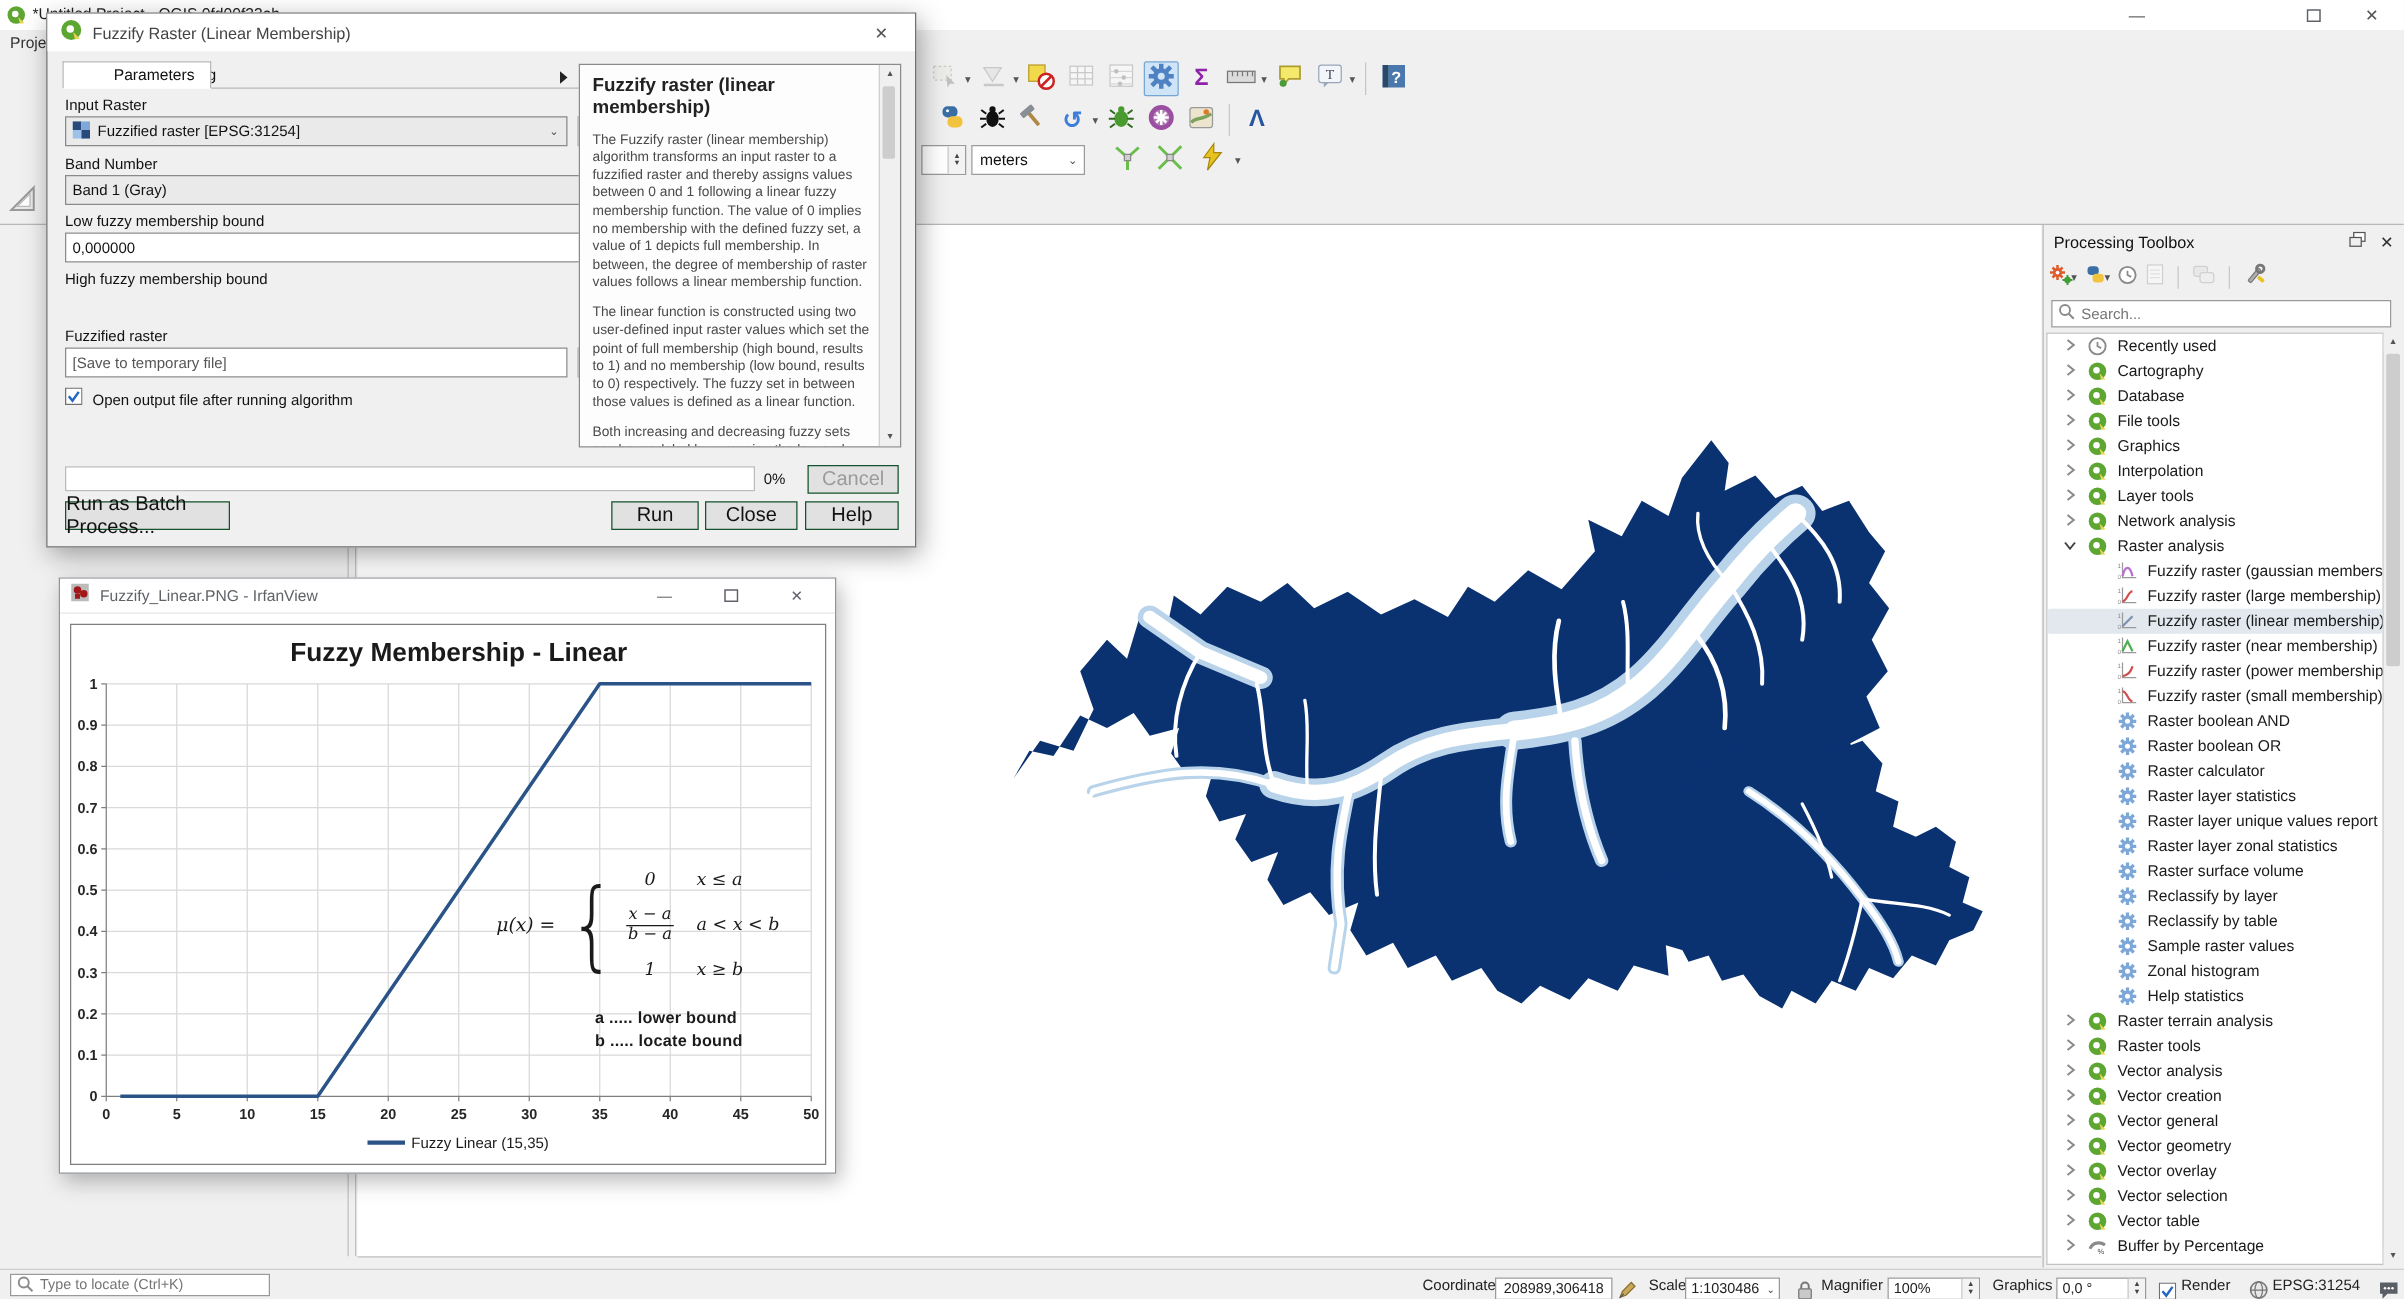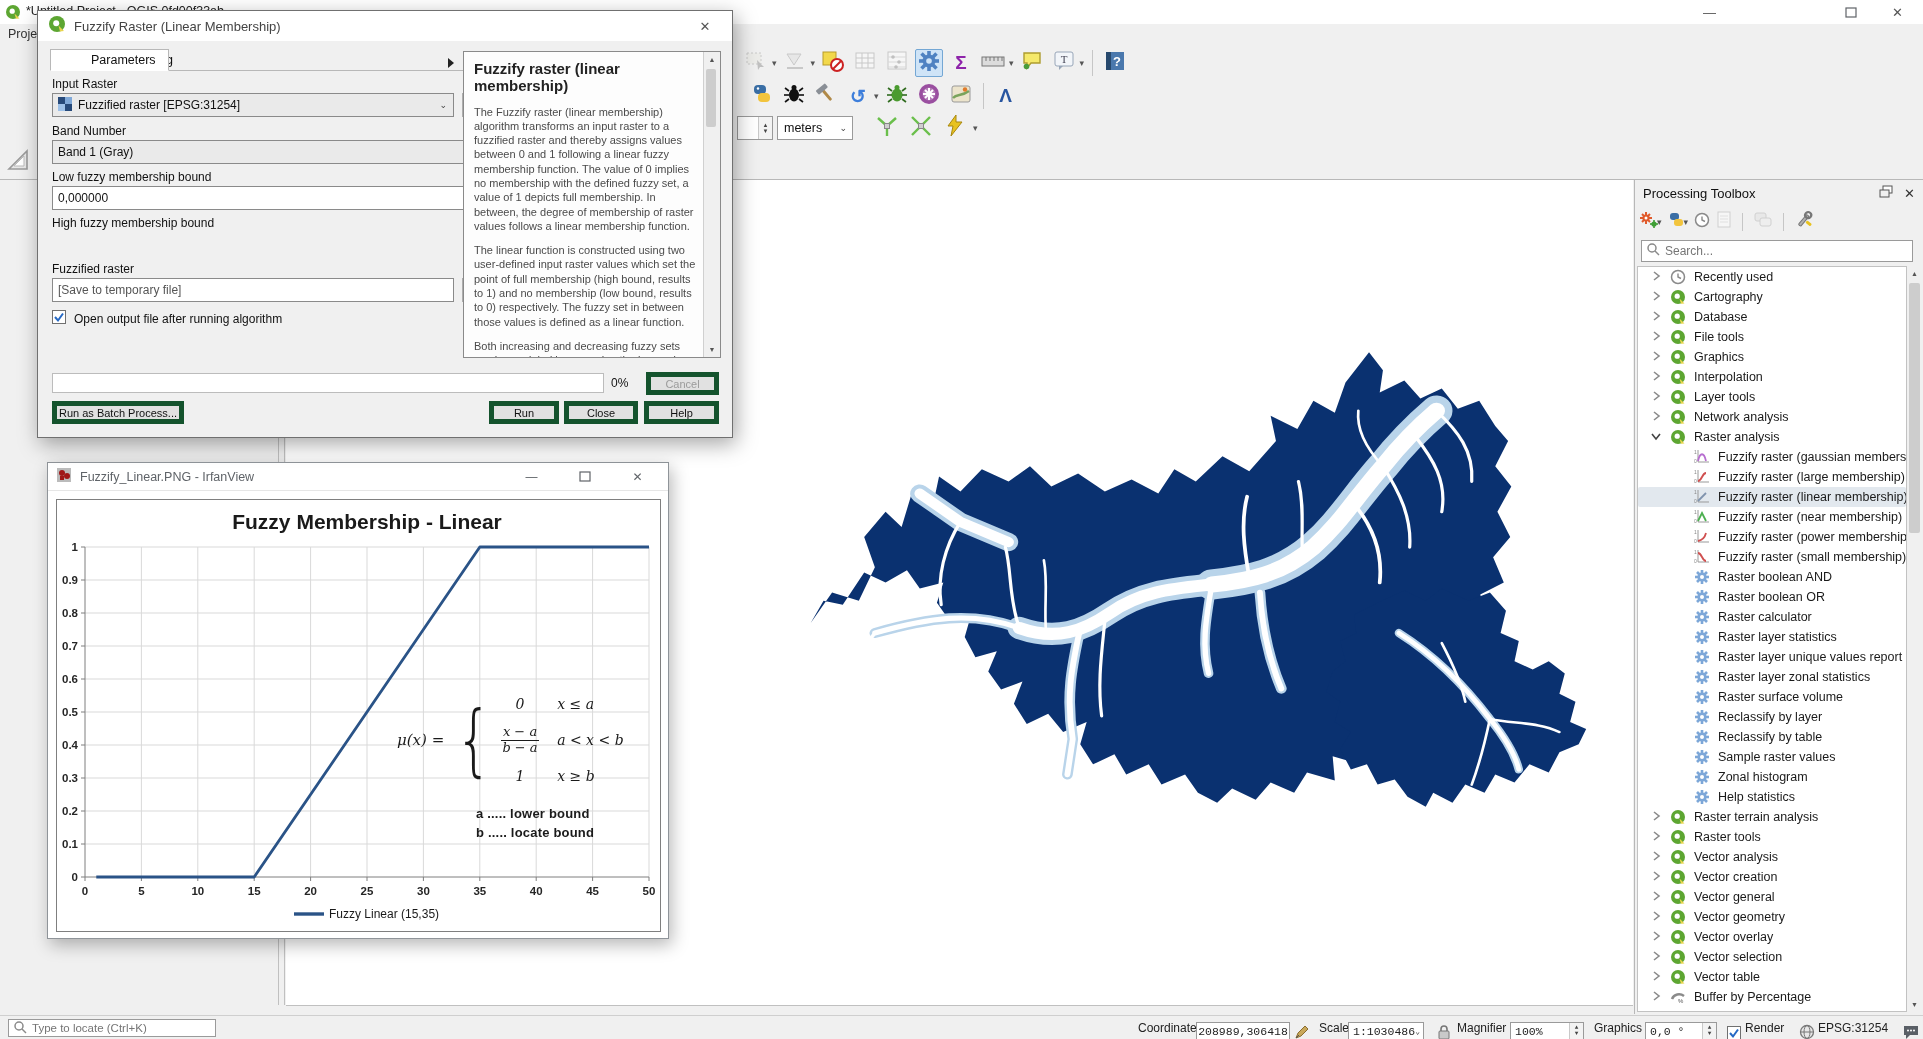--- a/index.html
+++ b/index.html
@@ -76,21 +76,21 @@
 
   
   #statusbar { left:0; top:1015px; width:1923px; height:24px; background:#f0f0f0;
     border-top:1px solid #cfcfcf; font-size:12px; color:#222; }
   #locate-box { position:absolute; left:8px; top:3px; width:208px; height:18px; background:#fff;
     border:1px solid #9a9a9a; display:flex; align-items:center; gap:5px; padding:0 4px; }
   #locate-box input { border:none; outline:none; font-size:11.5px; color:#888; flex:1;
     background:transparent; font-family:"Liberation Sans",sans-serif; }
   .sb-item { position:absolute; top:0; height:24px; display:flex; align-items:center; }
   .sb-box { background:#fff; border:1px solid #9a9a9a; height:18px; display:flex;
-    align-items:center; justify-content:center; font-size:11.5px;font-family:Liberation Mono, monospace; }
+    align-items:center; justify-content:center; font-size:11.5px; }
 
   
   #fuzzify-dialog { left:37px; top:10px; width:696px; height:428px; background:#f0f0f0;
     border:1px solid #707070; box-shadow:3px 6px 20px rgba(0,0,0,.35); z-index:30; }
   #fd-titlebar { position:absolute; left:0; top:0; width:100%; height:30px; background:#fff;
     display:flex; align-items:center; padding:0 10px; gap:8px; }
   #fd-title { font-size:13px; color:#444; flex:1; }
   #fd-close { width:34px; height:24px; display:flex; align-items:center; justify-content:center;
     color:#555; font-size:13px; }
   .fd-tab { position:absolute; top:38px; height:22px; padding:0 12px; font-size:12.5px;
@@ -115,22 +115,22 @@
     overflow:hidden; }
   #fd-help h1 { font-size:15px; color:#222; margin-bottom:10px; line-height:1.15;
     font-family:"Liberation Sans",sans-serif; }
   #fd-help p { font-size:11px; color:#4a4a4a; line-height:1.3; margin-bottom:10px; }
   #fd-help-scroll { position:absolute; right:0; top:0; width:17px; height:100%; background:#f0f0f0;
     border-left:1px solid #d0d0d0; }
   #collapse-arrow { position:absolute; left:409px; top:44px; }
   #fd-progress { position:absolute; left:14px; top:362px; width:552px; height:20px; background:#fff;
     border:1px solid #bcbcbc; }
   #fd-progress-label { position:absolute; left:573px; top:365px; font-size:12px; color:#111; }
-  .fd-btn { position:absolute; height:23px; background:#e1e1e1; border:5px solid #14532d;
-    display:flex; align-items:center; justify-content:center; font-size:11px; color:#111; }
+  .fd-btn { position:absolute; height:23px; background:#e1e1e1; border:1px solid #14532d;
+    display:flex; align-items:center; justify-content:center; font-size:16px; color:#111; }
   .fd-btn.disabled { color:#9b9b9b; }
 
   
   #iv-win { left:47px; top:462px; width:622px; height:477px; background:#fff;
     border:1px solid #8f9499; box-shadow:3px 6px 16px rgba(0,0,0,.28); z-index:20; }
   #iv-titlebar { position:absolute; left:0; top:0; width:100%; height:28px; background:#fff;
     display:flex; align-items:center; padding:0 8px; gap:8px; border-bottom:1px solid #e6e6e6; }
   #iv-title { font-size:12.5px; color:#5f6368; flex:1; }
   .ivctl { width:45px; height:26px; display:flex; align-items:center; justify-content:center;
     color:#5f6368; font-size:12px; }
@@ -350,21 +350,21 @@
         </div>
       </div>
     <div class="tb-row" style="left:737px; top:70px;">
       <div class="mini-spin">
         <span></span>
         <span class="spin-arrows">
             <span>▲</span>
             <span>▼</span>
           </span>
       </div>
-      <div class="combo" style="width:76px;">
+      <div class="combo" style="width:91px;">
         <span>meters</span>
           <span class="carr">⌄</span>
       </div>
       <div class="tb-row" id="tb-row3-icons" style="position:static; display:flex; gap:6px; margin-left:16px;">
           <div class="tbtn">
             <span><svg width="26" height="26" viewBox="0 0 26 26">
                 <g stroke="#6abf4b" stroke-width="2.4">
                   <line x1="13" y1="13" x2="4" y2="5"></line>
                   <line x1="13" y1="13" x2="22" y2="5"></line>
                   <line x1="13" y1="13" x2="13" y2="23"></line>

